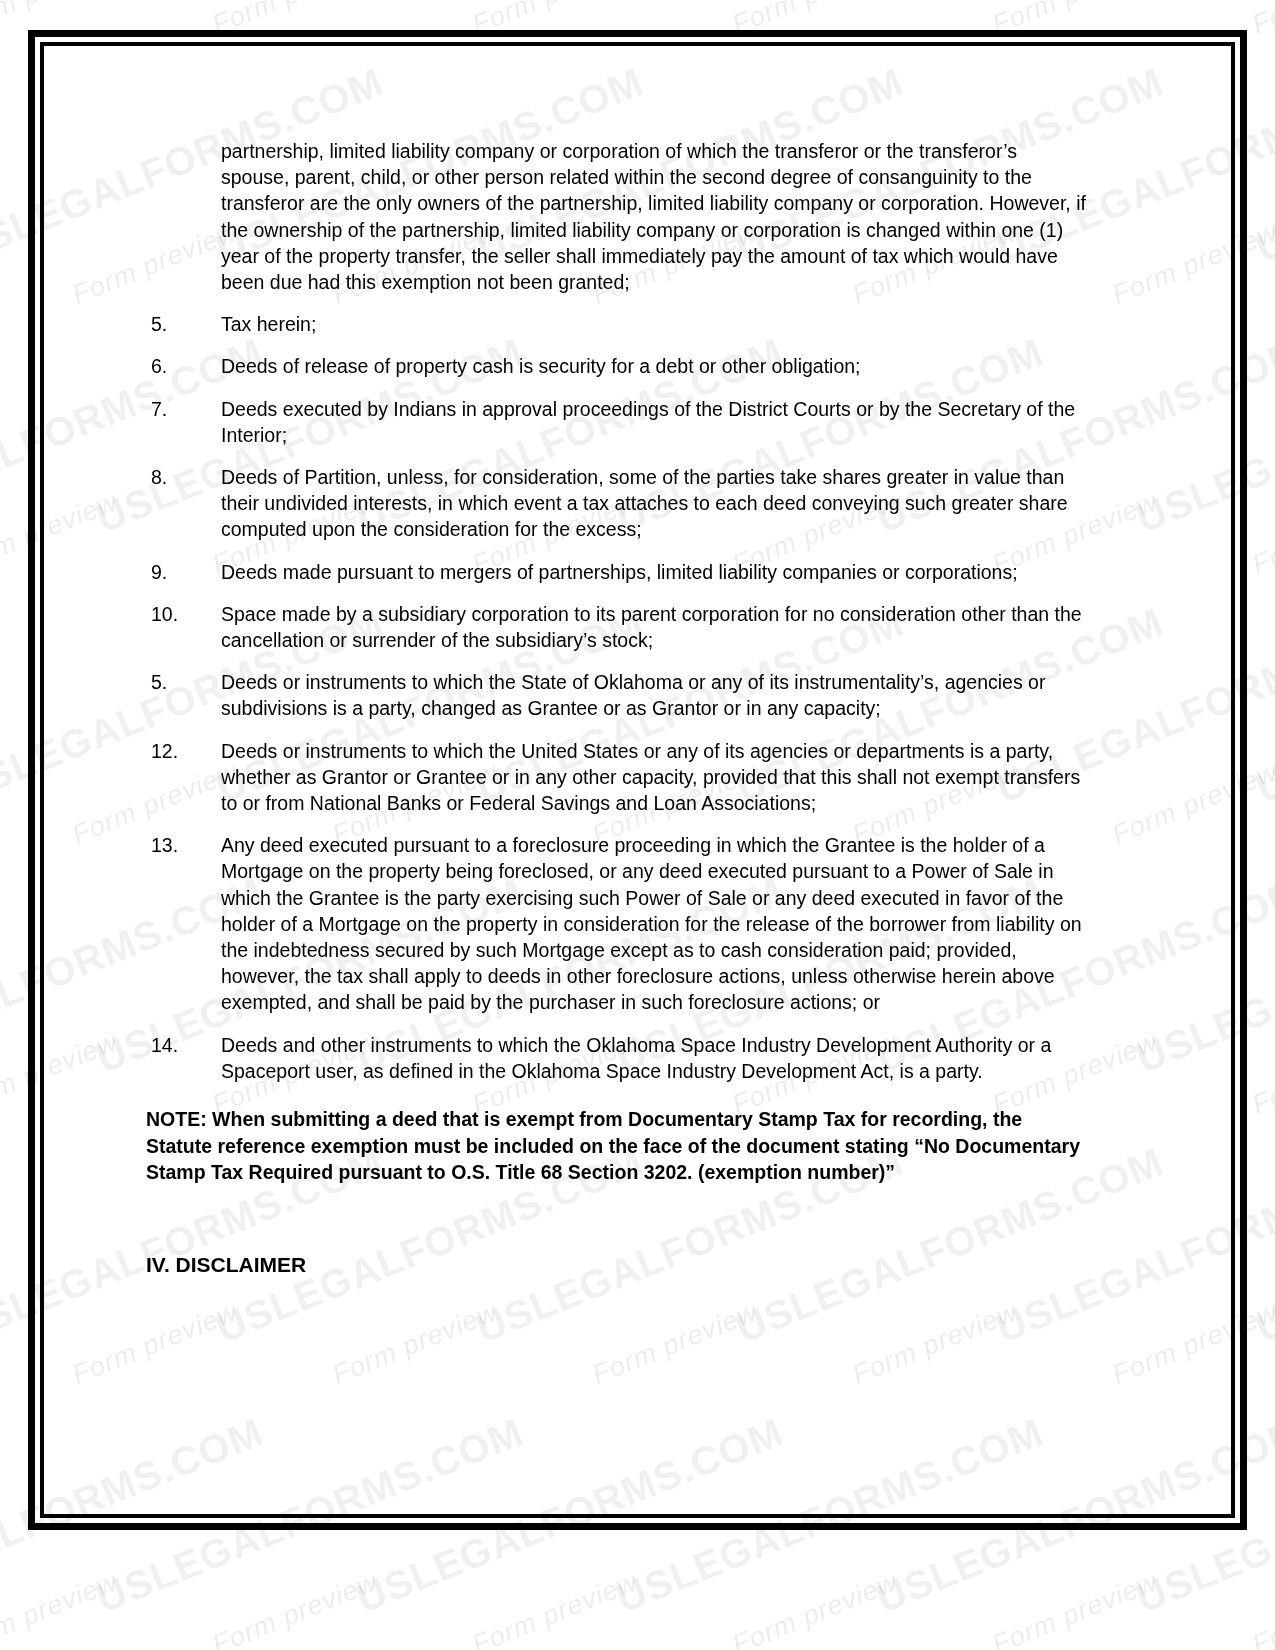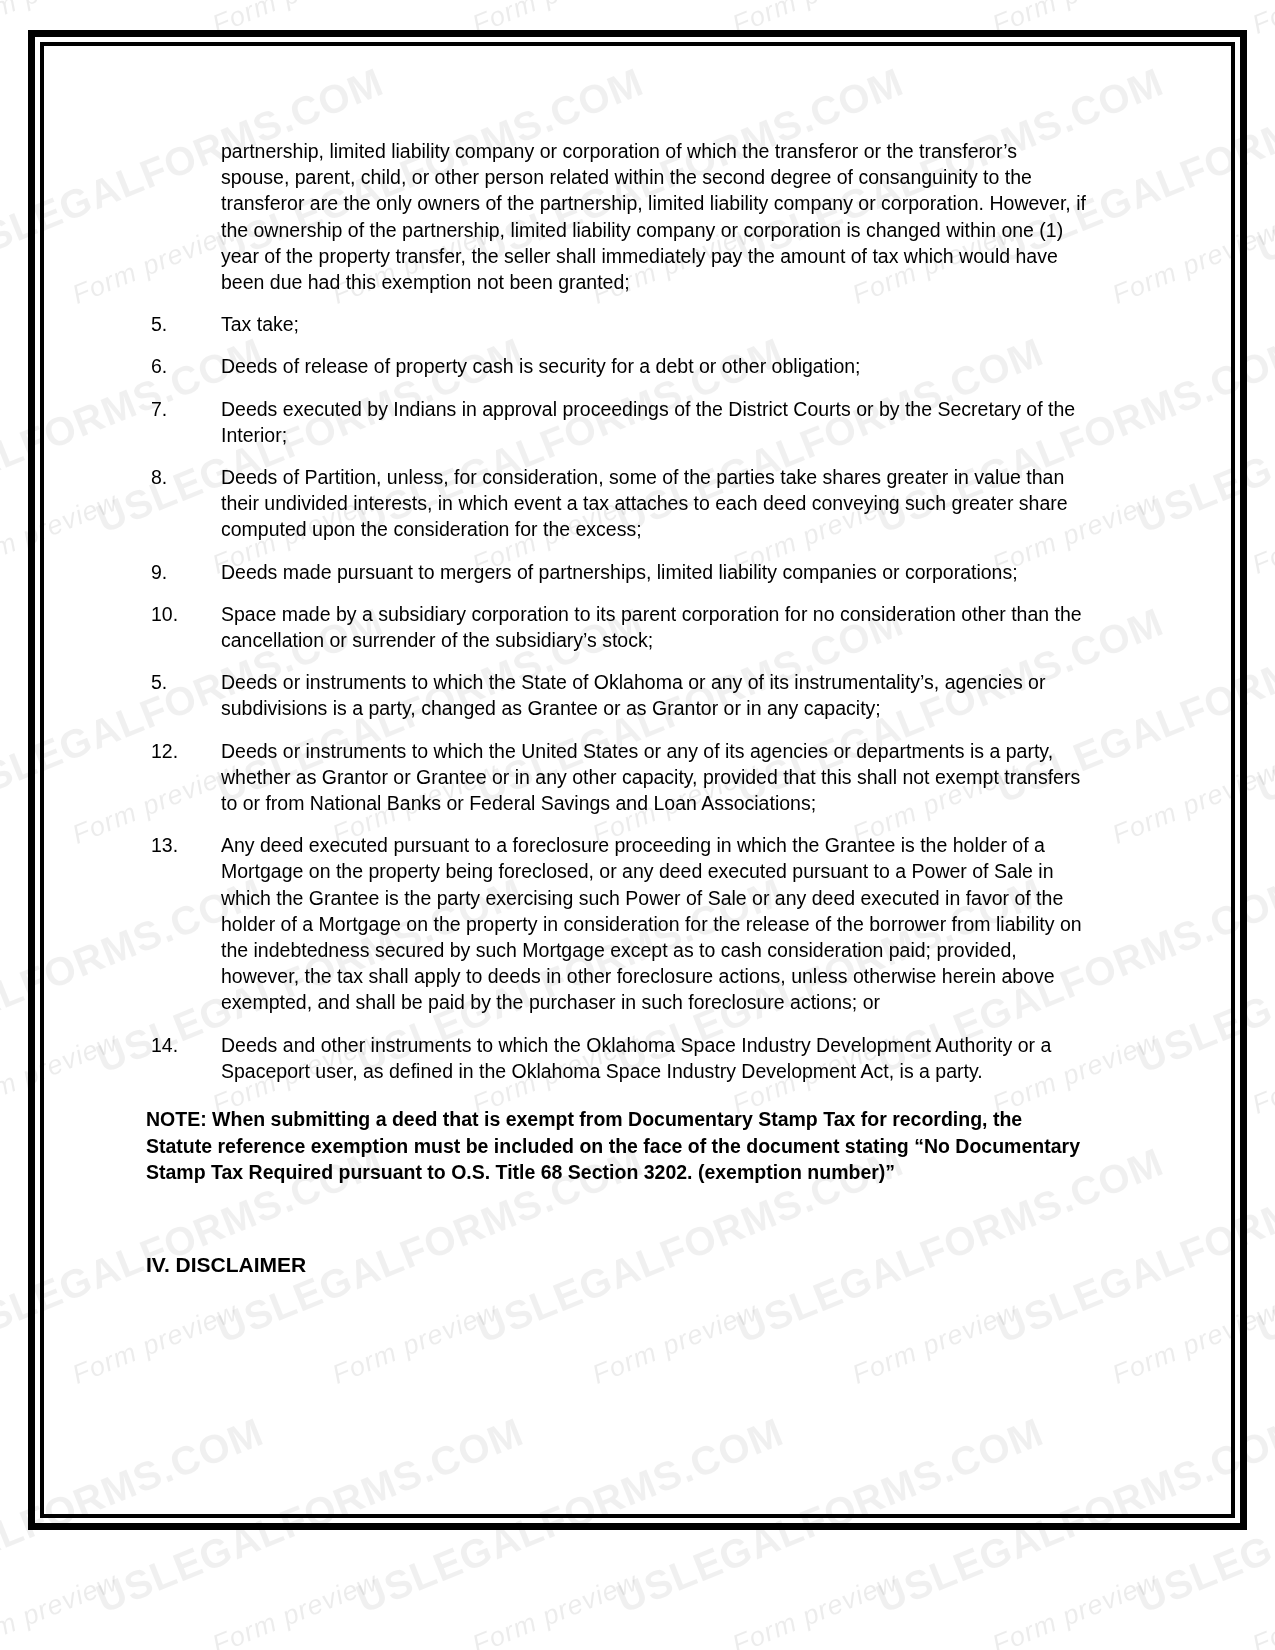--- a/index.html
+++ b/index.html
@@ -227,21 +227,21 @@
       <div class="wm sub" style="left: 1248px; top: 1632px; transform: rotate(-22deg);">Form preview</div>
     </div>
 
   <div id="content">
 
     <p class="intro-para">partnership, limited liability company or corporation of which the transferor or the transferor’s spouse, parent, child, or other person related within the second degree of consanguinity to the transferor are the only owners of the partnership, limited liability company or corporation.  However, if the ownership of the partnership, limited liability company or corporation is changed within one (1) year of the property transfer, the seller shall immediately pay the amount of tax which would have been due had this exemption not been granted;</p>
 
     <ul class="clauses" id="clause-list">
         <li>
           <span class="num">5.</span>
-          <span class="body">Tax take;</span>
+          <span class="body">Tax herein;</span>
         </li>
         <li>
           <span class="num">6.</span>
           <span class="body">Deeds of release of property cash is security for a debt or other obligation;</span>
         </li>
         <li>
           <span class="num">7.</span>
           <span class="body">Deeds executed by Indians in approval proceedings of the District Courts or by the Secretary of the Interior;</span>
         </li>
         <li>

